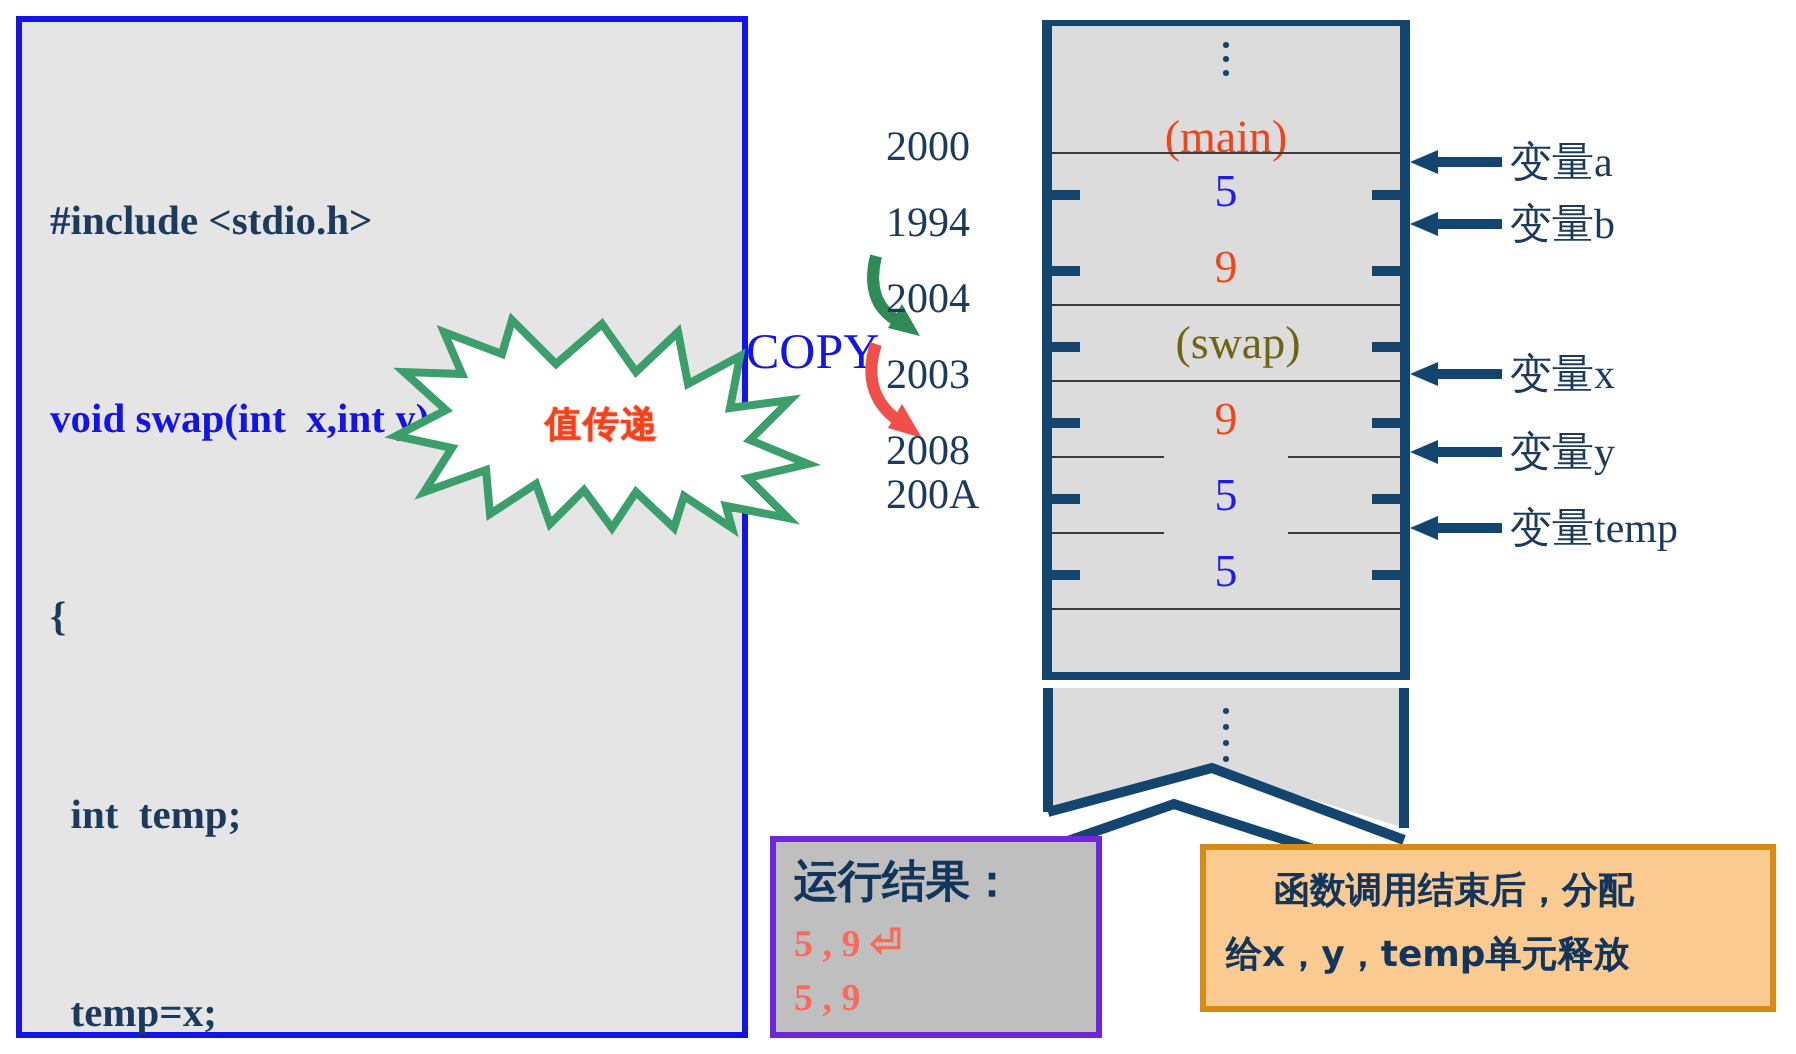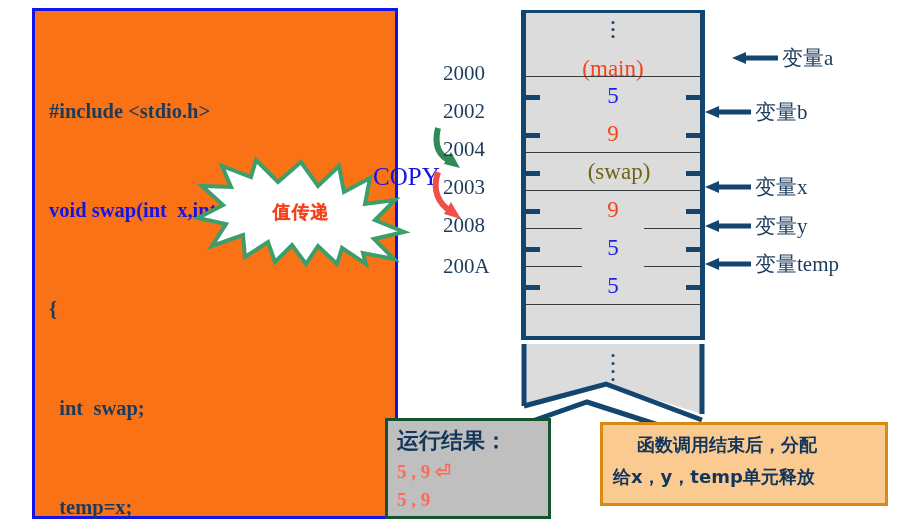--- a/index.html
+++ b/index.html
@@ -6,21 +6,21 @@
   body{
     width:898px;height:527px;background:#ffffff;
     font-family:"Liberation Serif", serif;
     overflow:hidden;position:relative;
   }
   #root{position:absolute;left:0;top:0;width:898px;height:527px;}
 
   
   .code-panel{
     position:absolute;left:8px;top:8px;width:366px;height:511px;
-    background:#f97316;border:3px solid #1414e6;box-sizing:border-box;margin-left:24px;
+    background:#e5e5e5;border:3px solid #1414e6;box-sizing:border-box;
   }
   .code-lines{
     position:absolute;left:14px;top:18px;right:4px;
     font-family:"Liberation Serif", serif;
     font-weight:bold;font-size:20.5px;line-height:33px;
     white-space:pre;
   }
   .cl{display:block;height:33px;}
   .c-navy{color:#1b3a5c;}
   .c-blue{color:#1414e6;}
@@ -107,21 +107,21 @@
   .rlab svg{display:block;}
   .rlab span{
     margin-left:2px;
     font-family:"Liberation Serif", serif;font-size:21px;color:#1b3a5c;
     white-space:nowrap;
   }
 
   
   .result-box{
     position:absolute;left:385px;top:418px;width:166px;height:101px;
-    background:#bfbfbf;border:3px solid #14532d;box-sizing:border-box;
+    background:#bfbfbf;border:3px solid #6d28d9;box-sizing:border-box;
   }
   .result-title{
     position:absolute;left:9px;top:5px;
     font-family:"DejaVu Sans", sans-serif;font-weight:bold;
     font-size:22px;color:#12355c;white-space:nowrap;
   }
   .result-line{
     position:absolute;left:9px;
     font-family:"Liberation Serif", serif;font-weight:bold;
     font-size:19px;color:#fb6a5a;white-space:nowrap;
@@ -149,21 +149,21 @@
 </head>
 <body>
 
 <div id="root">
 
   <div class="code-panel">
     <div class="code-lines">
       <span class="cl c-navy">#include &lt;stdio.h&gt;</span>
       <span class="cl c-blue">void swap(int  x,int y)</span>
       <span class="cl c-navy">{</span>
-      <span class="cl c-navy">  int  swap;</span>
+      <span class="cl c-navy">  int  temp;</span>
       <span class="cl c-navy">  temp=x;</span>
       
       
       
       
       
       
       
       
       
@@ -186,25 +186,25 @@
       </g>
       <g>
         <path d="M6,48 C0,66 6,80 20,88" fill="none" stroke="#f1504a" stroke-width="6" stroke-linecap="butt"></path>
         <polygon points="29,95 12,90 19,78" fill="#f1504a"></polygon>
       </g>
     </svg>
   </div>
 
   <div class="addr-col">
     <div class="addr" style="top:63px;">2000</div>
-    <div class="addr" style="top:101px;">2002</div>
+    <div class="addr" style="top:101px;">1994</div>
     <div class="addr" style="top:139px;">2004</div>
     <div class="addr" style="top:177px;">2003</div>
     <div class="addr" style="top:215px;">2008</div>
-    <div class="addr" style="top:256px;">200A</div>
+    <div class="addr" style="top:237px;">200A</div>
   </div>
 
   <div class="mem">
 
     <div class="vdots" style="top:8px;">
       <i></i>
         <i></i>
         <i></i>
     </div>
     <div class="mem-row" style="top:26px;margin-top:11px;">
@@ -264,21 +264,21 @@
     </svg>
     <div class="low-dots">
       <i></i>
         <i></i>
         <i></i>
         <i></i>
     </div>
   </div>
 
   <div class="rlab-col">
-    <div class="rlab" style="top:45px;padding-left:27px;">
+    <div class="rlab" style="top:68px;">
       <svg width="48" height="14" viewBox="0 0 48 14">
         <line x1="12" y1="7" x2="46" y2="7" stroke="#13456e" stroke-width="5"></line>
         <polygon points="0,7 14,1 14,13" fill="#13456e"></polygon>
       </svg>
       <span>变量a</span>
     </div>
     <div class="rlab" style="top:99px;">
       <svg width="48" height="14" viewBox="0 0 48 14">
         <line x1="12" y1="7" x2="46" y2="7" stroke="#13456e" stroke-width="5"></line>
         <polygon points="0,7 14,1 14,13" fill="#13456e"></polygon>

